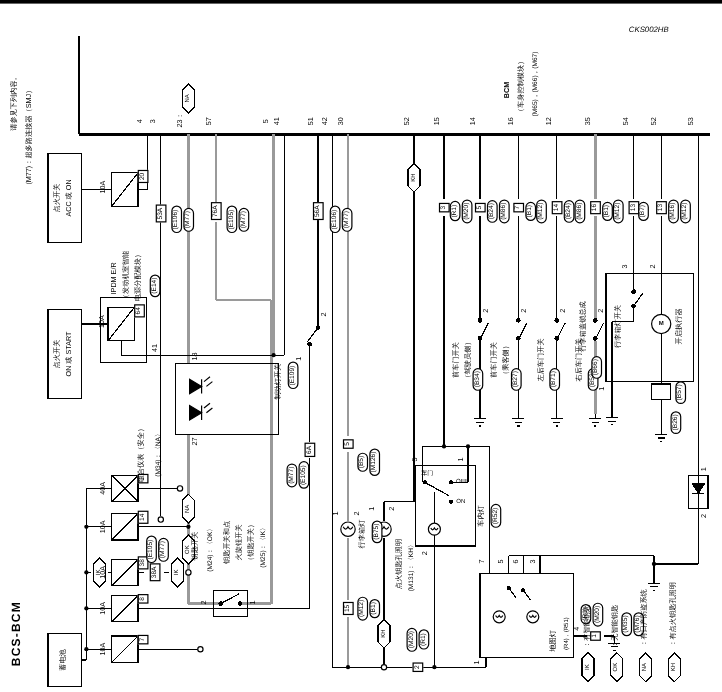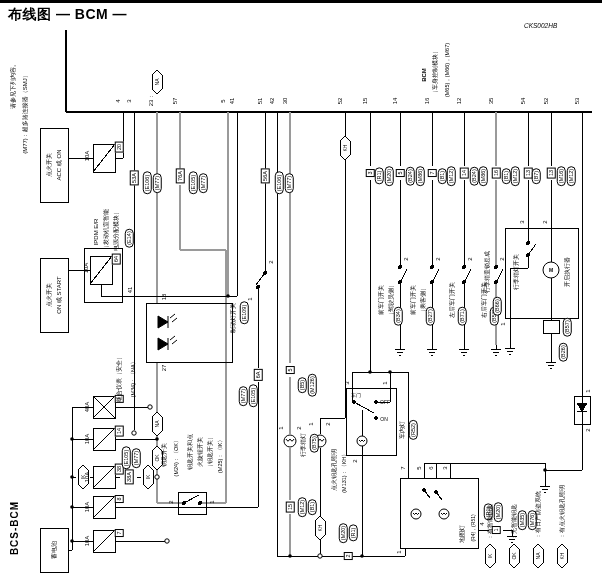--- a/index.html
+++ b/index.html
@@ -20,21 +20,20 @@
   .sq{position:absolute;transform:translate(-50%,-50%) rotate(-90deg);border:1px solid #000;
       background:#fff;font-size:5.5px;line-height:6.5px;padding:0 1.5px;white-space:nowrap;}
   .hx{position:absolute;font-size:5px;line-height:5px;transform:translate(-50%,-50%) rotate(-90deg);white-space:nowrap;}
   .pg{position:absolute;font-size:10px;font-weight:bold;transform:translate(-50%,-50%) rotate(-90deg);letter-spacing:1px;}
 </style>
 </head>
 <body>
 
 <div id="canvas">
   <div id="topbar"></div>
-  <div id="title">布线图 — BCM —</div>
   <div id="code">CKS002HB</div>
 
   <svg width="602" height="577" viewBox="0 0 602 577" shape-rendering="crispEdges">
 
     <path d="M66,30 V112 M66,112 H592" stroke="#000" stroke-width="2" fill="none"></path>
 
     <path d="M157,112 V303 M157,362 V503 M157,503 H184
              M180,112 V169 M180,185 V250 M180,250 H226 M226,250 V503 M226,503 H200
              M228,112 V296
              M290,112 V363 M290,377 V434 M290,448 V500 M290,514 V556

